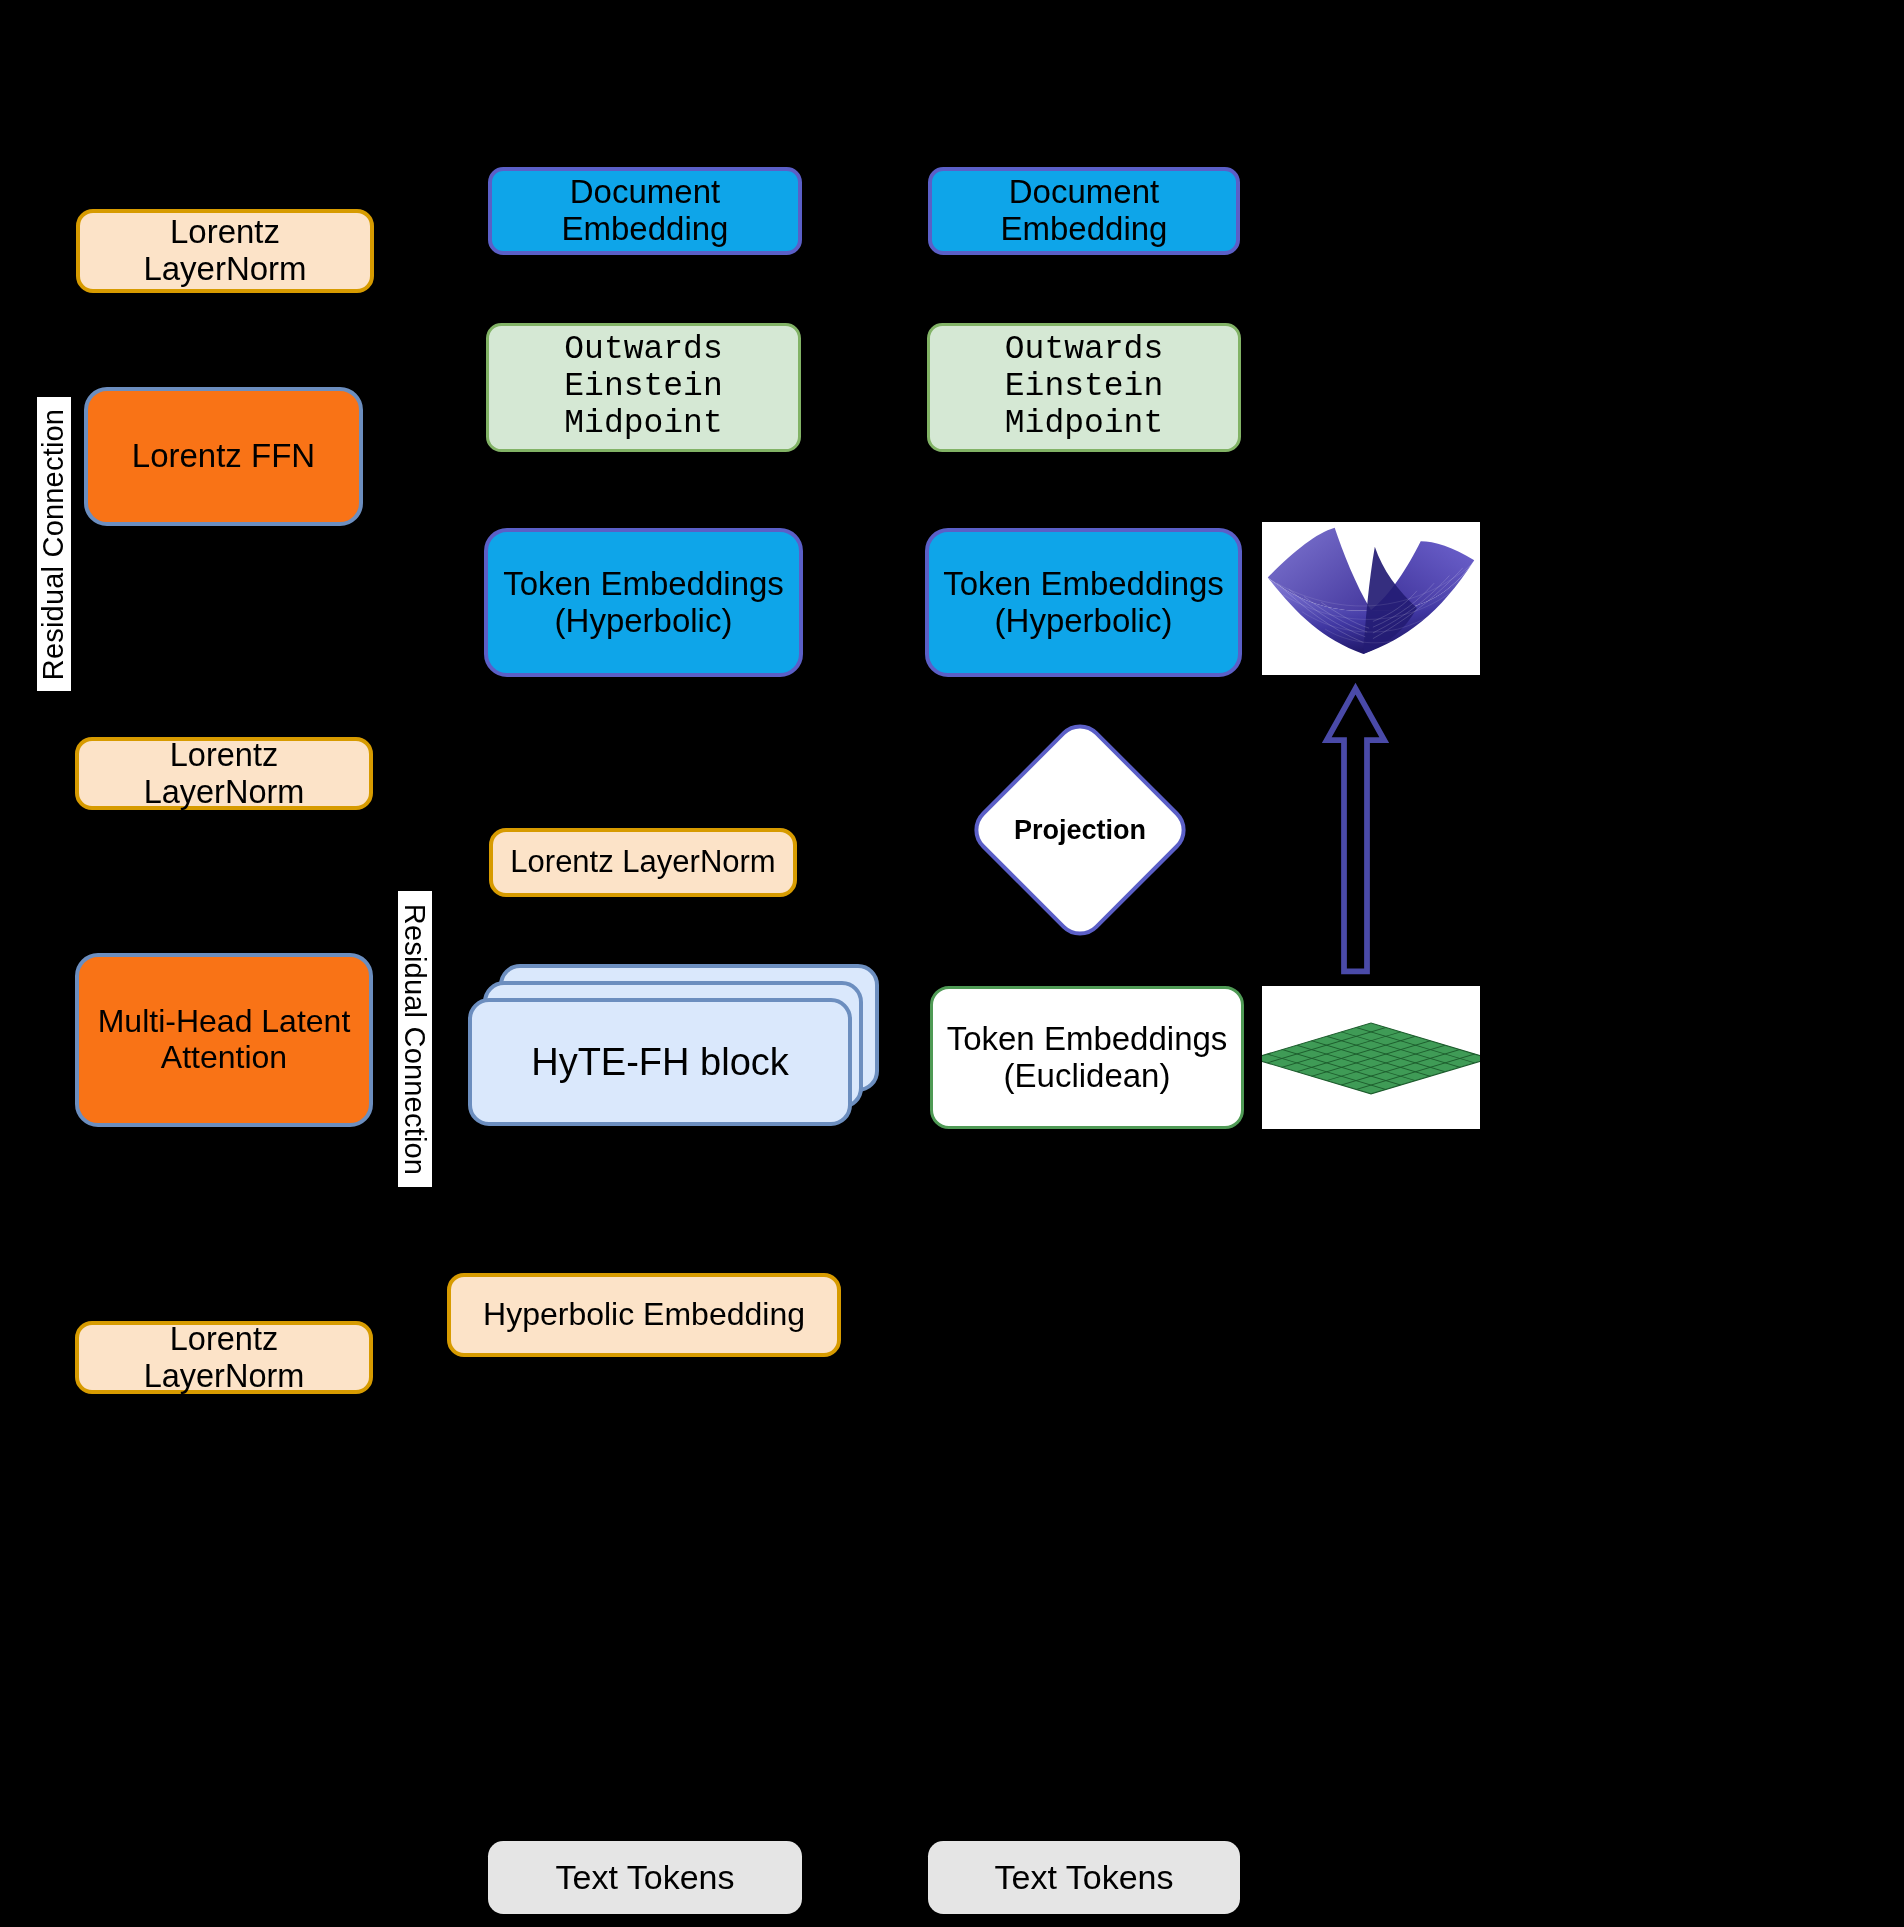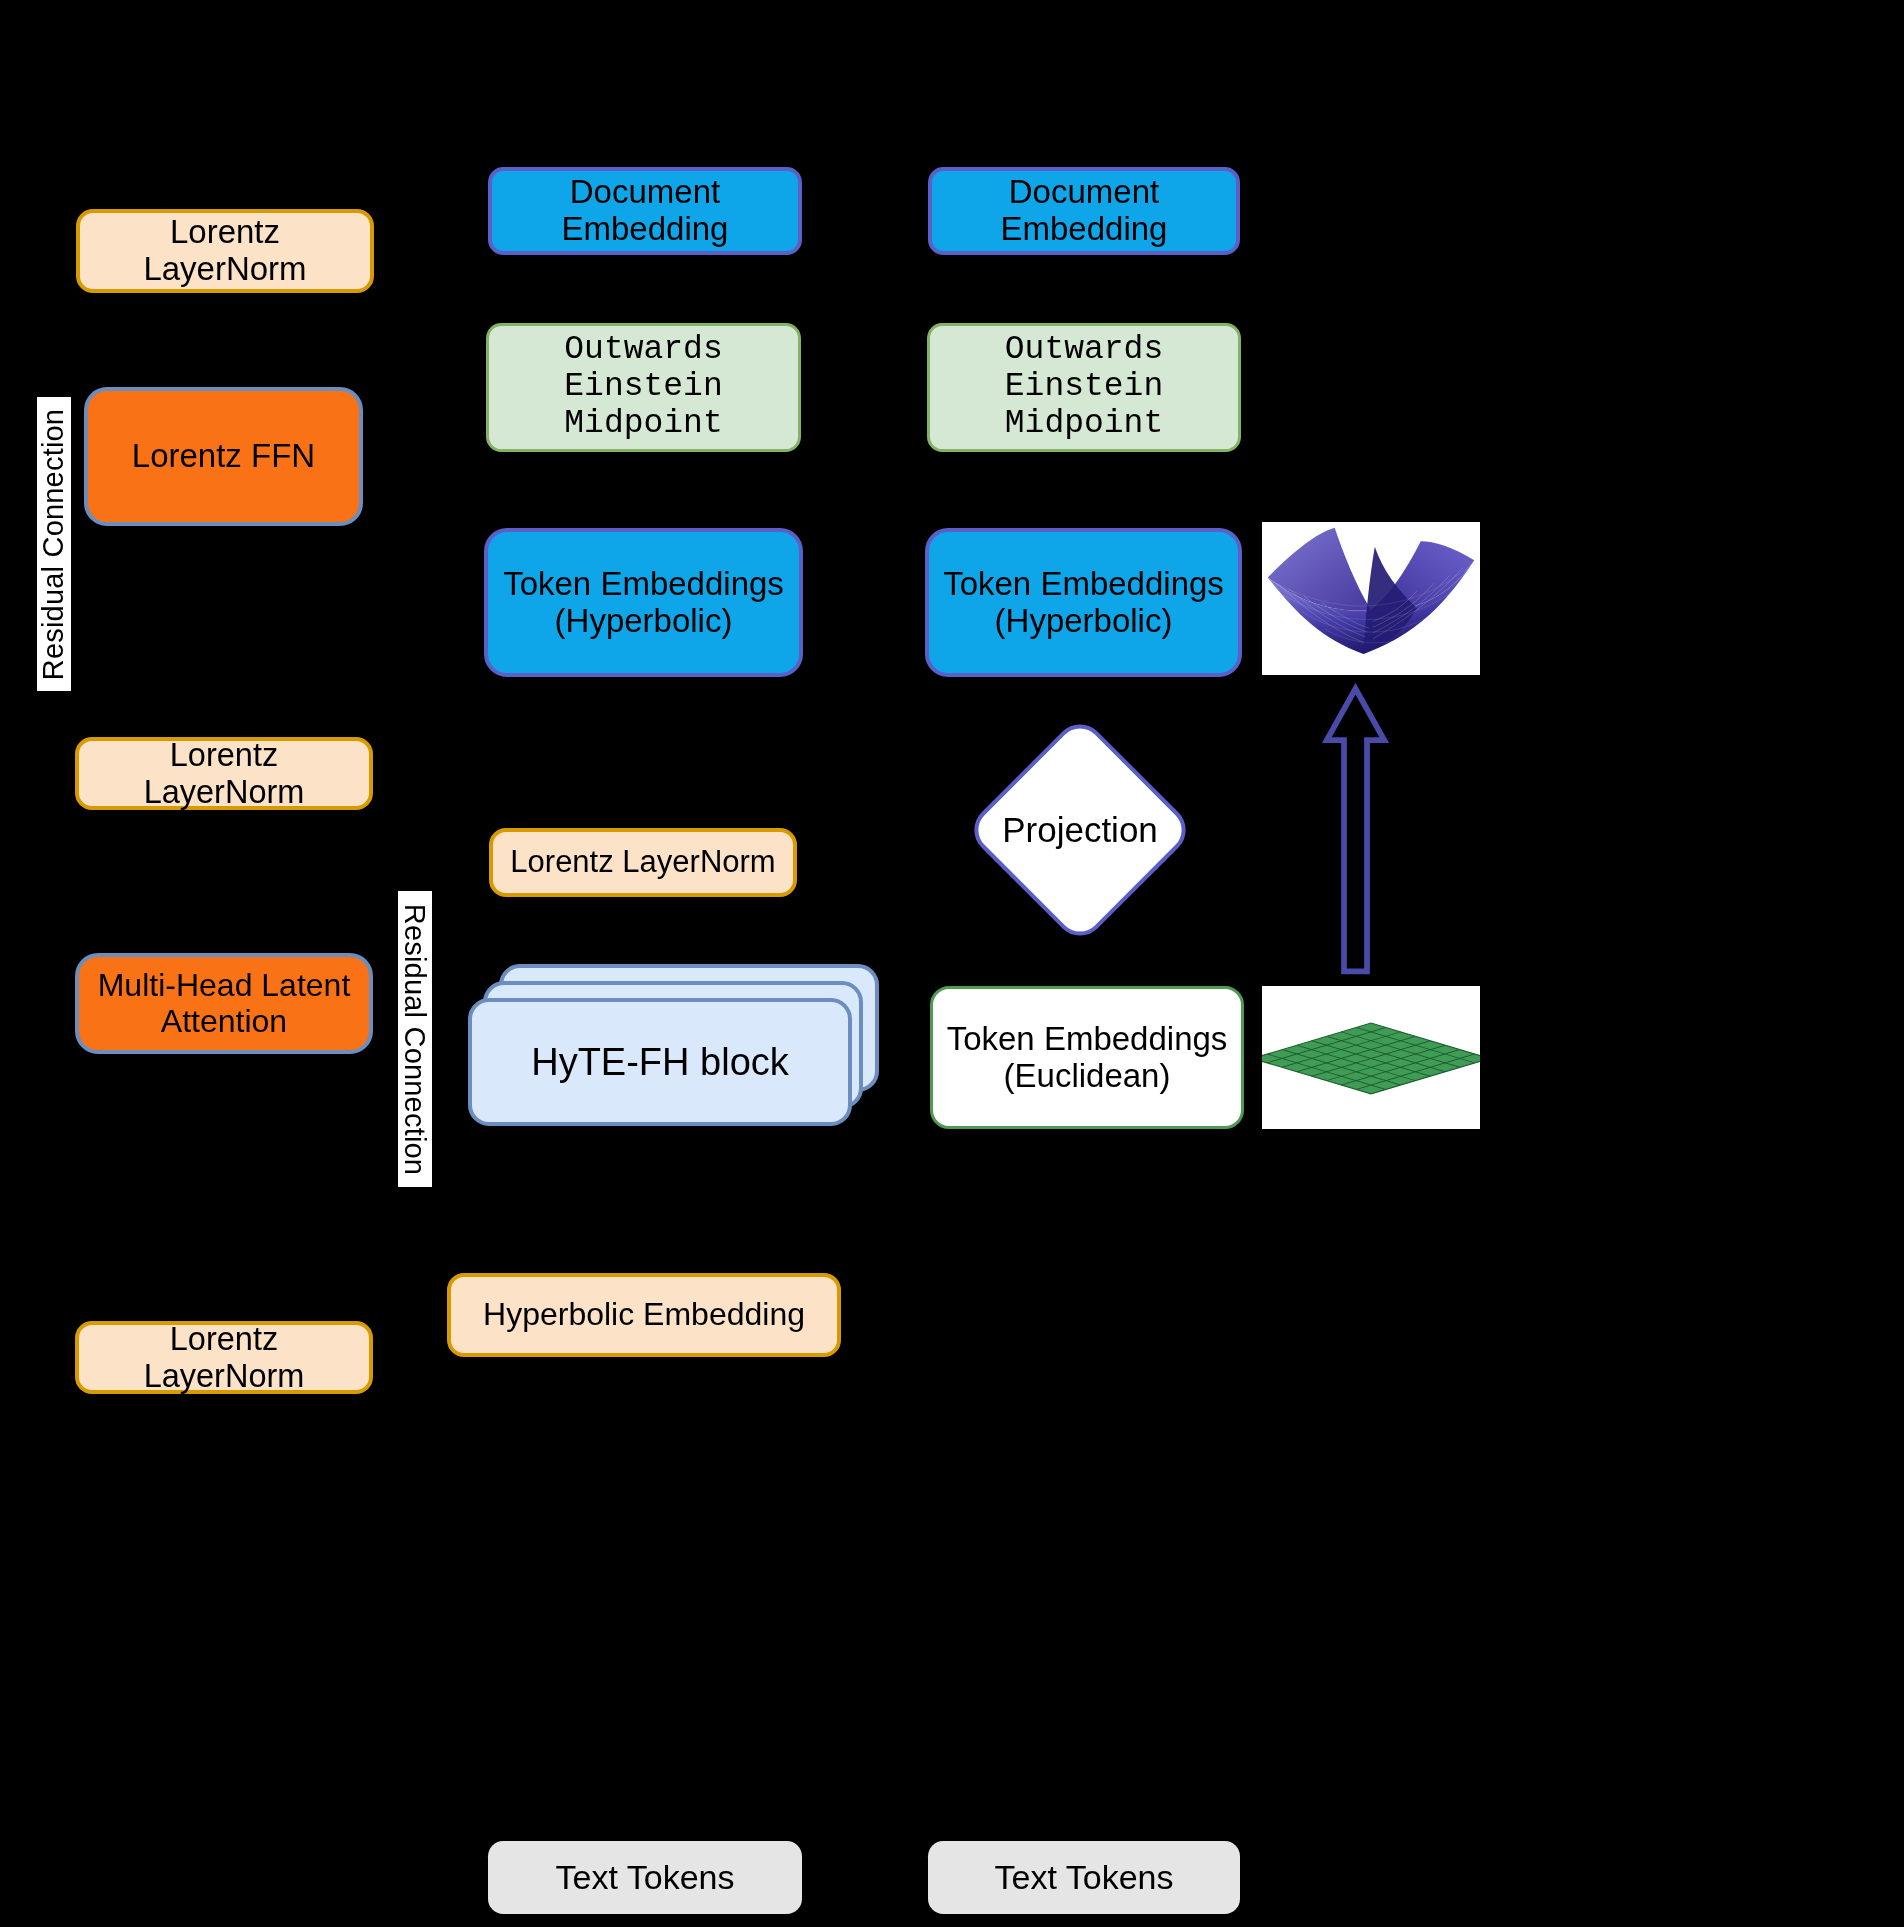--- a/index.html
+++ b/index.html
@@ -108,22 +108,23 @@
     border-radius: 25px;
     transform: rotate(45deg);
   }
   .diamond-text {
     position: absolute;
     inset: 0;
     display: flex;
     align-items: center;
     justify-content: center;
     color: #000;
-    font-size: 35px;
+    font-size: 27px;
     z-index: 2;
+    font-weight: bold;
   }
 
   
   .figure {
     position: absolute;
     background: #ffffff;
     overflow: hidden;
   }
   .figure svg { display: block; width: 100%; height: 100%; }
 
@@ -139,21 +140,21 @@
   <div class="node skin-orange" style="left:76px; top:177px; width:298px; height:84px; font-size:33px;">Lorentz LayerNorm</div>
 
   <div class="node skin-blue" style="left:84px; top:387px; width:279px; height:139px; font-size:33px; border-radius:23px;">Lorentz FFN</div>
 
   <div class="vlabel ccw" style="left:37px; top:397px; width:34px; height:294px;">
       <span>Residual Connection</span>
     </div>
 
   <div class="node skin-orange" style="left:75px; top:705px; width:298px; height:73px; font-size:32.5px;">Lorentz LayerNorm</div>
 
-  <div class="node skin-blue" style="left:75px; top:953px; width:298px; height:101px; font-size:32px; border-radius:23px;">Multi-Head Latent
+  <div class="node skin-blue" style="left:75px; top:953px; width:298px; height:174px; font-size:32px; border-radius:23px;">Multi-Head Latent
 Attention</div>
 
   <div class="vlabel cw" style="left:398px; top:891px; width:34px; height:296px;">
       <span>Residual Connection</span>
     </div>
 
   <div class="node skin-orange" style="left:75px; top:1289px; width:298px; height:73px; font-size:32.5px;">Lorentz LayerNorm</div>
 
   <div class="node skin-white-purple" style="left:488px; top:167px; width:314px; height:88px; font-size:33px; border-radius:15.3px;">Document
 Embedding</div>

